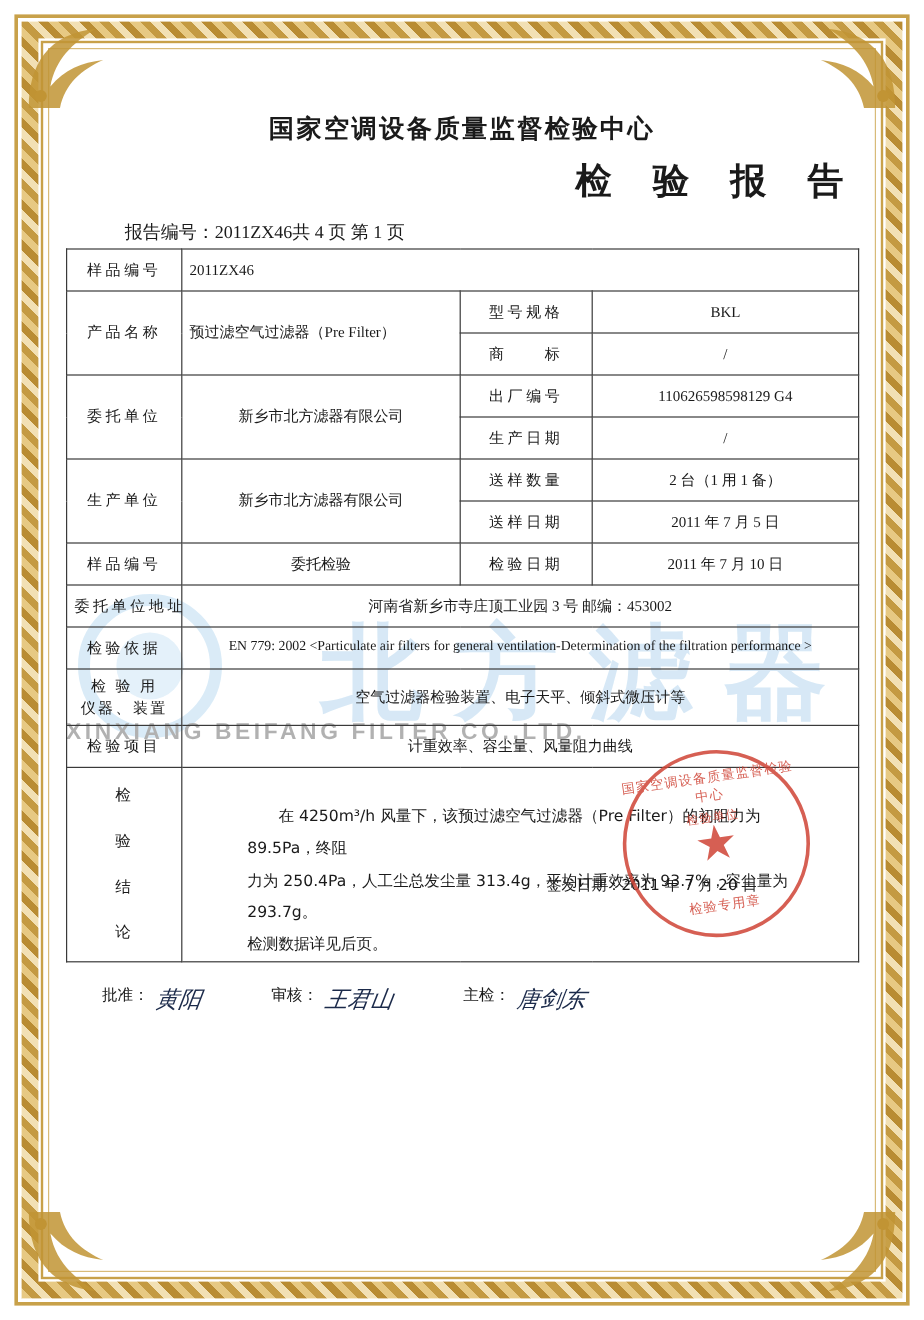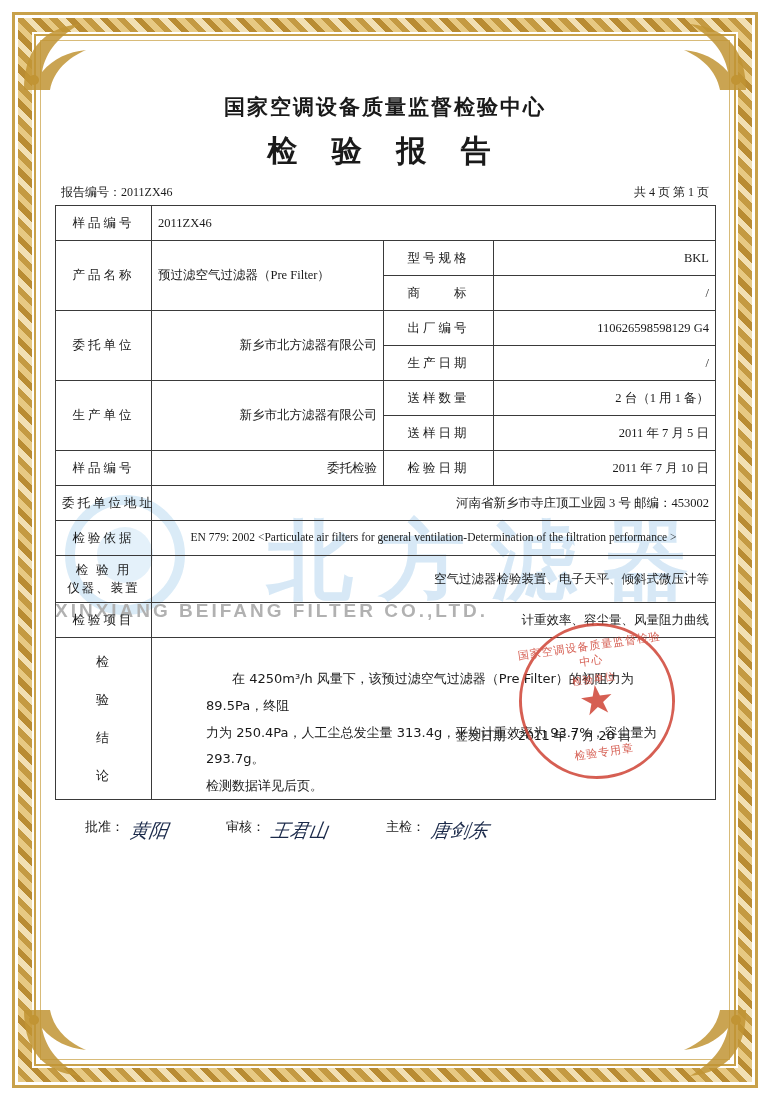--- a/index.html
+++ b/index.html
@@ -128,34 +128,35 @@
   }
   .org-title {
     text-align: center;
     font-size: 21px;
     font-weight: bold;
     letter-spacing: 2px;
     font-family: "DejaVu Sans", "Liberation Sans", sans-serif;
     margin-top: 38px;
   }
   .doc-title {
-    text-align: center;
+    text-align: right;
     font-size: 30px;
     font-weight: bold;
     letter-spacing: 12px;
     margin-top: 10px;
     font-family: "DejaVu Serif", serif;
   }
   .meta-row {
     display: flex;
-    justify-content: space-between;
+    justify-content: flex-start;
     align-items: flex-end;
-    font-size: 12px;
+    font-size: 15px;
     margin-top: 12px;
     padding: 0 6px 4px 6px;
+    margin-left: 43px;
   }
   .meta-left { white-space: nowrap; }
   .meta-right { white-space: nowrap; }
 
   table.report {
     width: 100%;
     border-collapse: collapse;
     table-layout: fixed;
     font-size: 12.5px;
     background: transparent;
@@ -174,21 +175,21 @@
     font-size: 12.5px;
   }
   .lbl2 {
     text-align: center;
     line-height: 1.45;
     font-family: "DejaVu Sans", "Liberation Sans", sans-serif;
     font-size: 12.5px;
     letter-spacing: 2px;
   }
   .val-left { text-align: left; padding-left: 12px; }
-  .val-center { text-align: right; }
+  .val-center { text-align: center; }
   .tall { height: 40px; }
 
   .en-basis {
     font-size: 11.5px;
     text-align: center;
     line-height: 1.5;
     font-family: "Liberation Serif", serif;
   }
 
   .concl-label {

